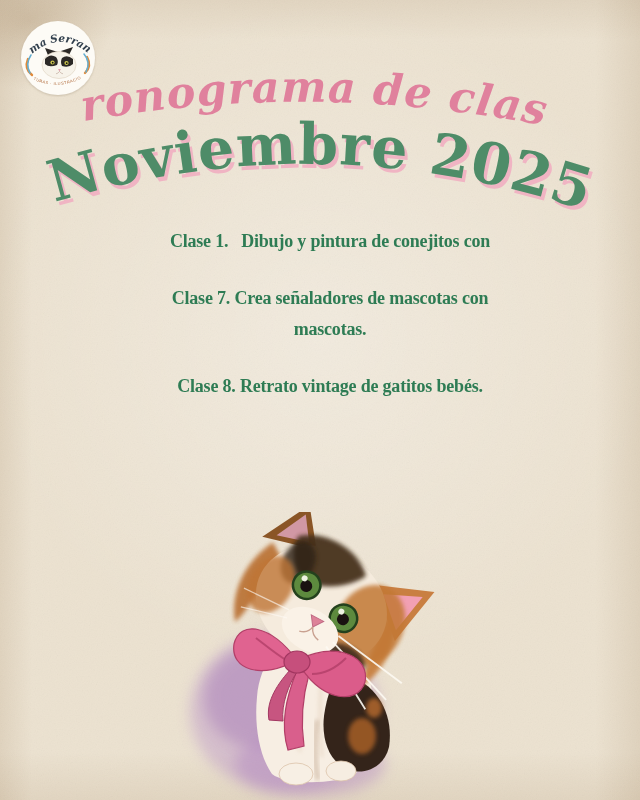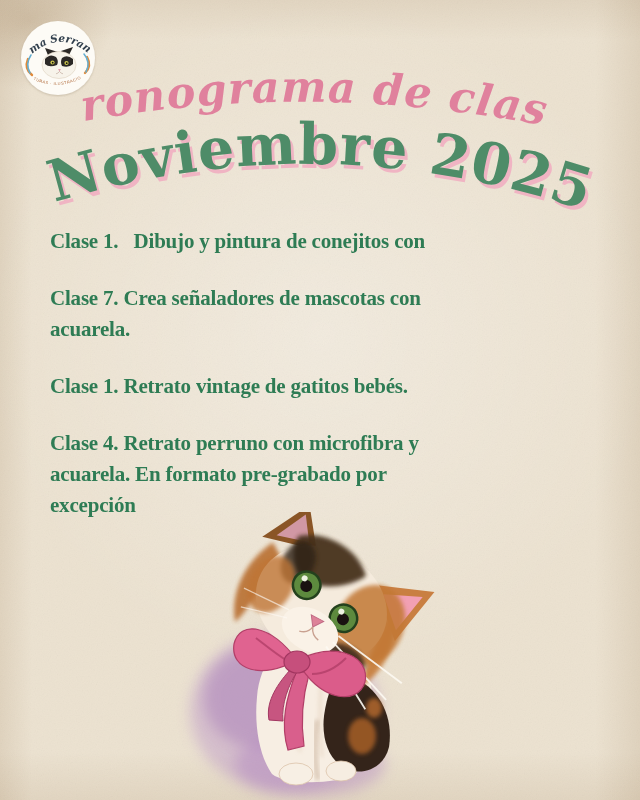--- a/index.html
+++ b/index.html
@@ -26,22 +26,23 @@
   }
   .month-title{
     font-family:"DejaVu Serif", serif;
     font-weight:bold;font-size:57px;letter-spacing:1px;
   }
   .month-main{fill:#4e8c68;}
   .month-shadow{fill:#f0b4c3;}
   .schedule{position:absolute;left:50px;top:226px;width:560px;}
   .class-item{
     margin:0 0 26px 0;color:#2e7c54;font-weight:bold;
-    font-size:21px;line-height:31px;letter-spacing:-0.2px;
+    font-size:18px;line-height:31px;letter-spacing:-0.2px;
     font-family:"Liberation Serif", serif;
+    text-align:center;
   }
   .class-line{display:block;white-space:pre;}
   .kitten{position:absolute;left:160px;top:512px;width:320px;height:288px;}
 </style>
 </head>
 <body>
 
 <div class="poster">
 
   <svg class="noise" width="640" height="800" aria-hidden="true">
@@ -105,29 +106,24 @@
       <textPath href="#arcMonth" startOffset="50%">Noviembre 2025</textPath>
     </text>
   </svg>
 
   <div class="schedule">
     <p class="class-item">
       <span class="class-line">Clase 1.   Dibujo y pintura de conejitos con</span>
     </p>
     <p class="class-item">
       <span class="class-line">Clase 7. Crea señaladores de mascotas con</span>
-      <span class="class-line">acuarela.</span>
+      <span class="class-line">mascotas.</span>
     </p>
     <p class="class-item">
-      <span class="class-line">Clase 1. Retrato vintage de gatitos bebés.</span>
-    </p>
-    <p class="class-item">
-      <span class="class-line">Clase 4. Retrato perruno con microfibra y</span>
-      <span class="class-line">acuarela. En formato pre-grabado por</span>
-      <span class="class-line">excepción</span>
+      <span class="class-line">Clase 8. Retrato vintage de gatitos bebés.</span>
     </p>
   </div>
 
   <svg class="kitten" viewBox="0 0 320 288">
     <defs>
       <filter id="wash" x="-40%" y="-40%" width="180%" height="180%">
         <feGaussianBlur stdDeviation="7"></feGaussianBlur>
       </filter>
       <filter id="soft" x="-40%" y="-40%" width="180%" height="180%">
         <feGaussianBlur stdDeviation="2"></feGaussianBlur>

